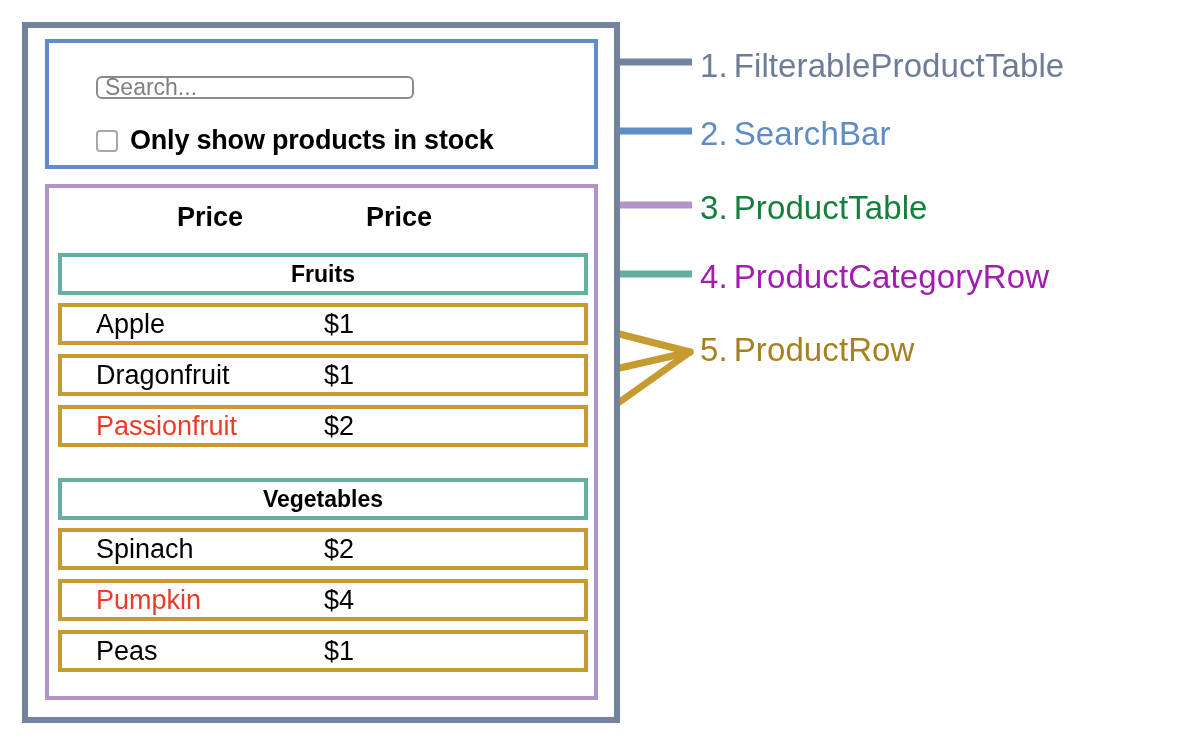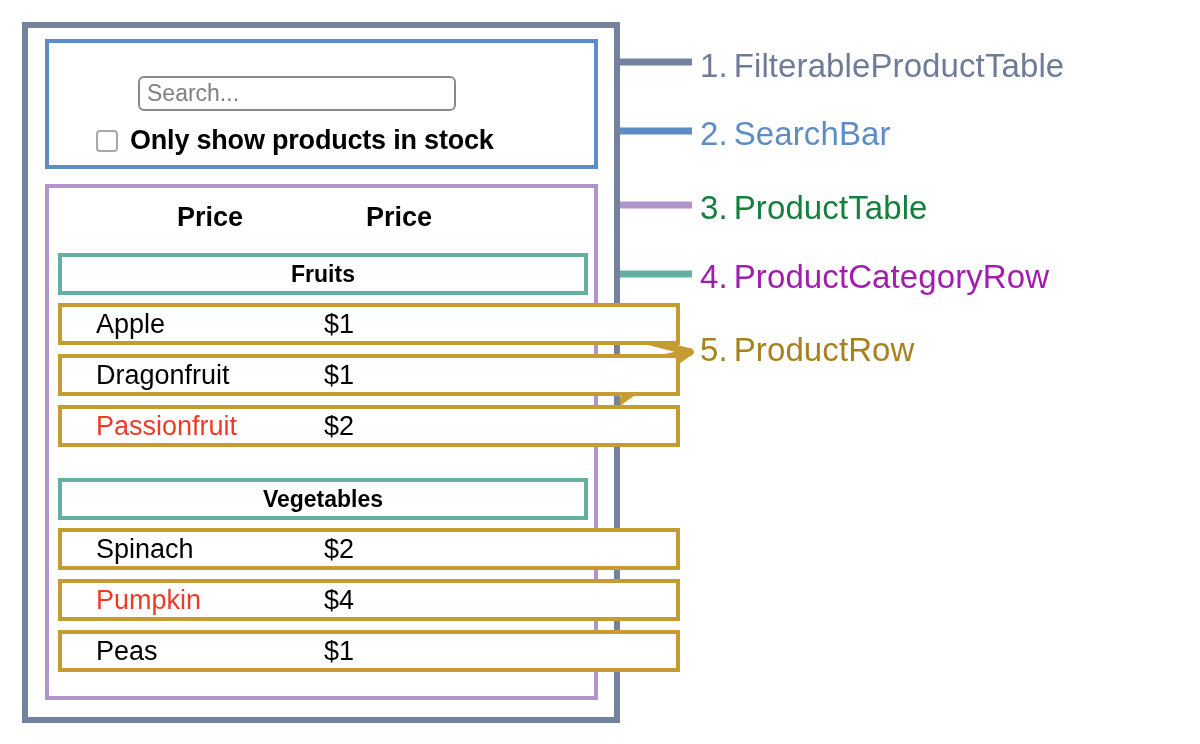--- a/index.html
+++ b/index.html
@@ -53,32 +53,31 @@
     height: 130px;
     border: 4px solid #5d8cc6;
     box-sizing: border-box;
     background: #ffffff;
   }
   .search-input {
     position: absolute;
     left: 47px;
     top: 33px;
     width: 318px;
-    height: 35px;
+    height: 23px;
     box-sizing: border-box;
     border: 2px solid #8a8a8a;
     border-radius: 6px;
     background: #ffffff;
     font-family: "Liberation Sans", sans-serif;
     font-size: 23px;
     color: #808080;
     padding: 0 7px;
     line-height: 31px;
     outline: none;
-    margin-left: 42px;
   }
   .search-input::placeholder { color: #808080; opacity: 1; }
 
   .stock-row {
     position: absolute;
     left: 47px;
     top: 82px;
     display: flex;
     align-items: center;
     gap: 12px;
@@ -162,21 +161,21 @@
   }
   .category-row .cat-label {
     font-size: 23px;
     font-weight: bold;
     color: #000000;
   }
 
   
   .product-row {
     position: relative;
-    width: 622px;
+    width: 530px;
     height: 42px;
     border: 4px solid #c69b31;
     box-sizing: border-box;
     background: #ffffff;
     display: flex;
     align-items: center;
     margin-bottom: 9px;
   }
   .product-row:last-child { margin-bottom: 16px; }
   .pr-name {

